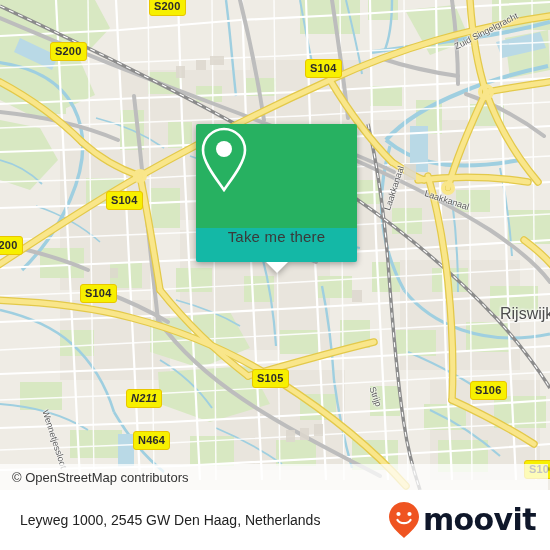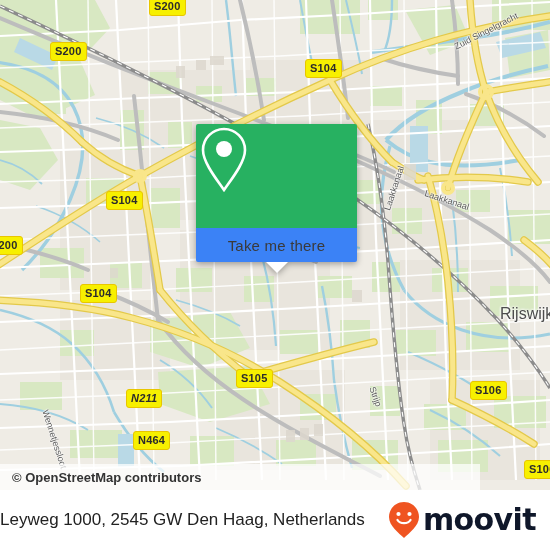--- a/index.html
+++ b/index.html
@@ -46,62 +46,62 @@
     position:absolute;
     color:#4c4c4c;
     font-size:16px;
     white-space:nowrap;
     font-family:"Liberation Sans", sans-serif;
     text-shadow:0 0 3px #fff,0 0 3px #fff,0 0 3px #fff;
   }
 
   
   .attrib{
-    position:absolute;left:0;top:464px;width:480px;height:26px;
+    position:absolute;left:0;top:464px;width:548px;height:26px;
     background:rgba(255,255,255,.72);
-    display:flex;align-items:center;font-weight:bold;
+    display:flex;align-items:center;
   }
   .attrib span{
     font-size:13px;color:#333;padding-left:12px;
     font-family:"Liberation Sans", sans-serif;
   }
 
   
   .card{
     position:absolute;left:196px;top:124px;width:161px;
     filter:drop-shadow(0 2px 3px rgba(0,0,0,.33));
   }
   .card-top{
     height:104px;background:#27b161;border-radius:2px 2px 0 0;
     display:flex;align-items:center;justify-content:center;
   }
   .card-bottom{
-    height:34px;background:#3b82f6;border-radius:0 0 2px 2px;
-    display:flex;align-items:center;justify-content:center;
+    height:34px;background:#14b8a6;border-radius:0 0 2px 2px;
+    display:flex;justify-content:center;
     position:relative;
   }
   .card-bottom .label{
     font-size:15px;color:#3a3a3a;letter-spacing:.2px;
     font-family:"Liberation Sans", sans-serif;
   }
   .card-tail{
     position:absolute;left:50%;bottom:-11px;margin-left:-11px;
     width:0;height:0;
     border-left:11px solid transparent;
     border-right:11px solid transparent;
     border-top:11px solid #ffffff;
   }
 
   
   .footer{
     position:absolute;left:0;top:490px;width:550px;height:60px;
     background:#ffffff;display:flex;align-items:center;
   }
   .footer .addr{
-    font-size:17px;color:#222;
+    padding-left:20px;font-size:14px;color:#222;
     font-family:"Liberation Sans", sans-serif;flex:1;
     white-space:nowrap;
   }
   .logo{
     display:flex;align-items:center;padding-right:14px;
   }
   .logo .wordmark{
     font-size:30px;color:#0f172a;font-weight:bold;letter-spacing:-.6px;
     font-family:"DejaVu Sans", sans-serif;line-height:30px;
   }
@@ -344,21 +344,21 @@
         <rect x="314" y="424" width="9" height="12"></rect>
       </g>
     </svg>
 
     <div class="shield" style="left:149px;top:-3px;">S200</div>
     <div class="shield" style="left:50px;top:42px;">S200</div>
     <div class="shield" style="left:305px;top:59px;">S104</div>
     <div class="shield" style="left:106px;top:191px;">S104</div>
     <div class="shield" style="left:-14px;top:236px;">S200</div>
     <div class="shield" style="left:80px;top:284px;">S104</div>
-    <div class="shield" style="left:236px;top:369px;">S105</div>
+    <div class="shield" style="left:252px;top:369px;">S105</div>
     <div class="shield" style="left:470px;top:381px;">S106</div>
     <div class="shield" style="left:126px;top:389px;font-style:italic;">N211</div>
     <div class="shield" style="left:133px;top:431px;">N464</div>
     <div class="shield" style="left:524px;top:460px;">S106</div>
 
     <div class="maplabel" style="left:455px;top:42px;transform:rotate(-27deg);transform-origin:left center;">Zuid Singelgracht</div>
     <div class="maplabel" style="left:425px;top:188px;transform:rotate(18deg);transform-origin:left center;">Laakkanaal</div>
     <div class="maplabel" style="left:387px;top:205px;transform:rotate(-72deg);transform-origin:left center;">Laakkanaal</div>
     <div class="maplabel" style="left:45px;top:405px;transform:rotate(72deg);transform-origin:left center;">Wennetjessloot</div>
     <div class="maplabel" style="left:372px;top:382px;transform:rotate(70deg);transform-origin:left center;">Strijp</div>

